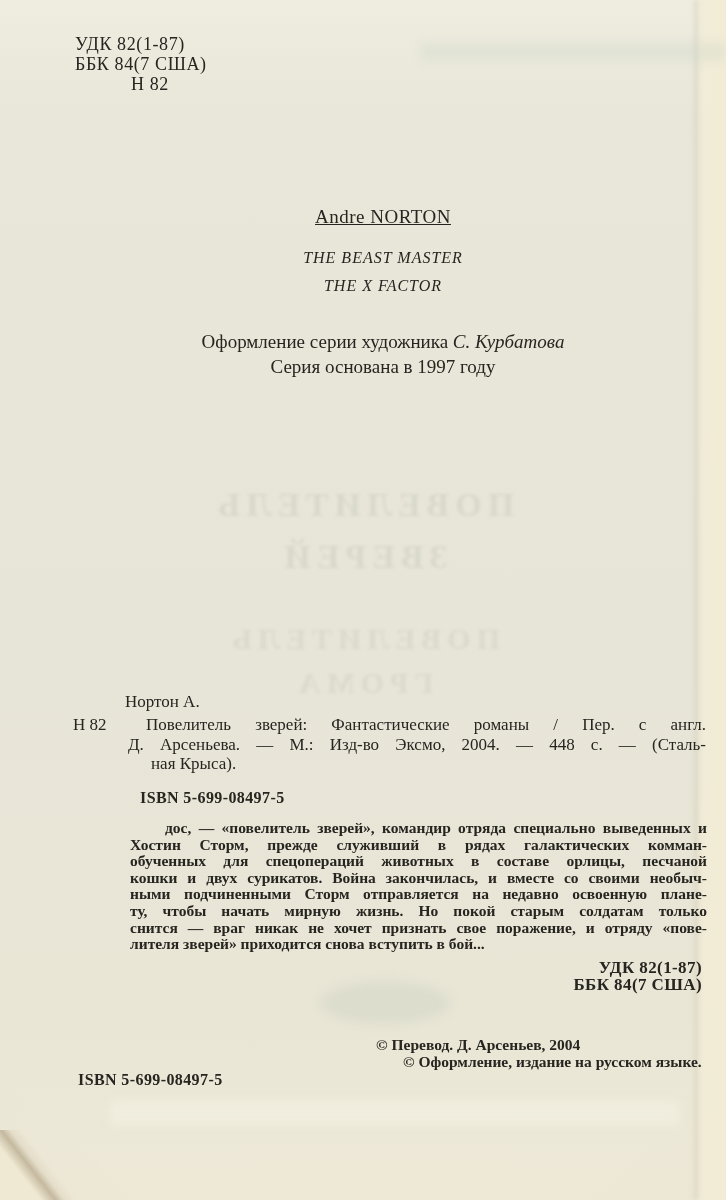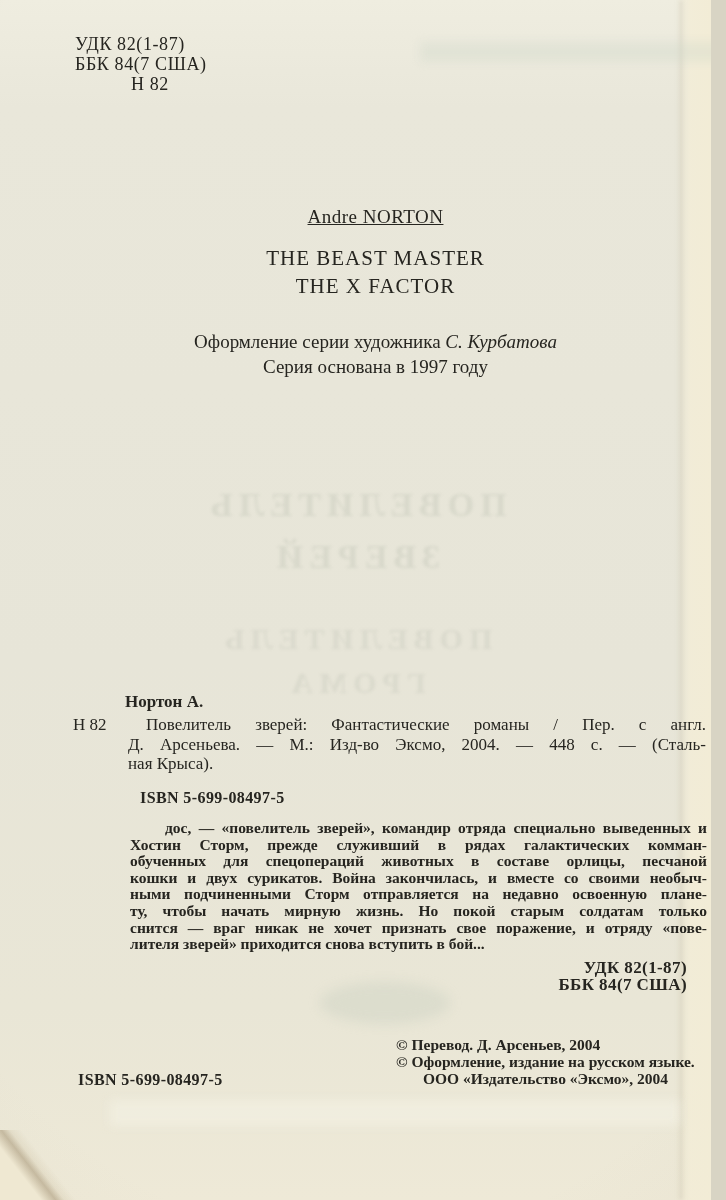--- a/index.html
+++ b/index.html
@@ -1,23 +1,22 @@
 <!DOCTYPE html>
 <html><head>
 <meta charset="utf-8">
 <style>
   html,body { margin:0; padding:0; background:#d8d4c4; }
   .photo {
-    position:relative; width:671px; height:1200px; overflow:hidden;
+    position:relative; width:726px; height:1200px; overflow:hidden;
     font-family:"Liberation Serif","DejaVu Serif",serif;
     color:#262520;
     background:
       radial-gradient(130% 100% at 50% 45%, rgba(0,0,0,0) 58%, rgba(150,140,115,0.13) 100%),
       linear-gradient(180deg, #efede0 0%, #e9e7da 9%, #e7e5d8 55%, #e9e6d6 84%, #eee9d7 100%);
-    padding-left: 40px;
   }
   .abs { position:absolute; }
   .right-edge { right:0; top:0; bottom:0; width:34px;
     background:linear-gradient(90deg, rgba(243,237,215,0) 0%, rgba(243,237,215,0.85) 40%, #f2ecd6 100%); }
   .seam { right:28px; width:4px; top:0; bottom:0; background:rgba(150,140,110,0.16); filter:blur(2px); }
   .corner-curl { left:0; bottom:0; width:92px; height:70px;
     background:linear-gradient(52deg, #efe8d2 28%, rgba(150,130,95,0.45) 38%, rgba(190,175,140,0.18) 44%, rgba(0,0,0,0) 52%); }
   .band-top { left:420px; top:42px; width:306px; height:20px; background:rgba(203,211,199,0.30); filter:blur(5px); }
   .band-bottom { left:110px; top:1100px; width:570px; height:26px; background:rgba(244,242,230,0.55); filter:blur(5px); }
   .smudge-oval { left:320px; top:982px; width:130px; height:42px; border-radius:50%;
@@ -29,42 +28,42 @@
   .g1 { top:486px; font-size:34px; }
   .g2 { top:538px; font-size:34px; }
   .g3 { top:622px; font-size:30px; color:rgba(100,116,102,0.09); }
   .g4 { top:666px; font-size:30px; color:rgba(100,116,102,0.09); }
 
   .top-codes { left:75px; top:34px; font-size:18px; line-height:20px; letter-spacing:0.6px; white-space:nowrap; }
   .top-codes div:nth-child(3) { padding-left:56px; }
 
   .center-line { left:40px; right:0; text-align:center; }
   .author-line { top:206px; font-size:19px; letter-spacing:0.5px;text-decoration:underline; }
-  .titles { top:244px; font-size:21px; line-height:28px; letter-spacing:1px; }
+  .titles { top:244px; font-size:16px; line-height:28px; letter-spacing:1px;font-style:italic; }
   .design-line { top:331px; font-size:19px; }
   .design-line .italic { font-style:italic; }
   .series-line { top:356px; font-size:19px; }
 
-  .bib-author { left:125px; top:692px; font-size:17px; font-weight:bold; }
+  .bib-author { left:125px; top:692px; font-size:17px; font-weight:normal; }
   .bib-code { left:73px; top:715px; font-size:17px; }
   .bib-lines { left:128px; top:715px; width:578px; font-size:17px; line-height:19.7px; }
   .bib-lines div { text-align:justify; text-align-last:justify; }
   .bib-lines div:first-child { padding-left:18px; }
-  .bib-lines div:last-child { text-align-last:left; }
+  .bib-lines div:last-child { text-align-last:left;margin-left:23px; }
 
   .isbn-mid { left:140px; top:789px; font-size:16px; font-weight:bold; letter-spacing:0.4px; }
 
   .annotation { left:130px; top:820px; width:577px; font-size:15.5px; line-height:16.6px; font-weight:bold; }
   .annotation div { text-align:justify; text-align-last:justify; }
   .annotation div:first-child { padding-left:35px; }
   .annotation div:last-child { text-align-last:left; }
 
   .codes-right { right:24px; top:960px; font-size:17px; line-height:16.5px; font-weight:bold; text-align:right; letter-spacing:0.4px; white-space:nowrap; }
 
-  .copyright { left:396px; top:1036px; font-size:15.5px; line-height:17.2px; font-weight:bold; white-space:nowrap; }
+  .copyright { left:376px; top:1036px; font-size:15.5px; line-height:17.2px; font-weight:bold; white-space:nowrap; }
   .copyright div:last-child { padding-left:27px; }
 
   .isbn-bottom { left:78px; top:1071px; font-size:16px; font-weight:bold; letter-spacing:0.4px; }
 </style>
 </head>
 <body>
 
 <div class="photo">
 
   <div class="abs right-edge"></div>
@@ -120,18 +119,17 @@
     </div>
 
   <div class="abs codes-right">
       <div class="code-line">УДК 82(1-87)</div>
       <div class="code-line">ББК 84(7 США)</div>
     </div>
 
   <div class="abs copyright">
       <div class="copyright-line">© Перевод. Д. Арсеньев, 2004</div>
       <div class="copyright-line">© Оформление, издание на русском языке.</div>
-      <div class="copyright-line">ООО «Издательство «Эксмо», 2004</div>
     </div>
 
   <div class="abs isbn-bottom">ISBN 5-699-08497-5</div>
 
 </div>
 
 </body></html>

